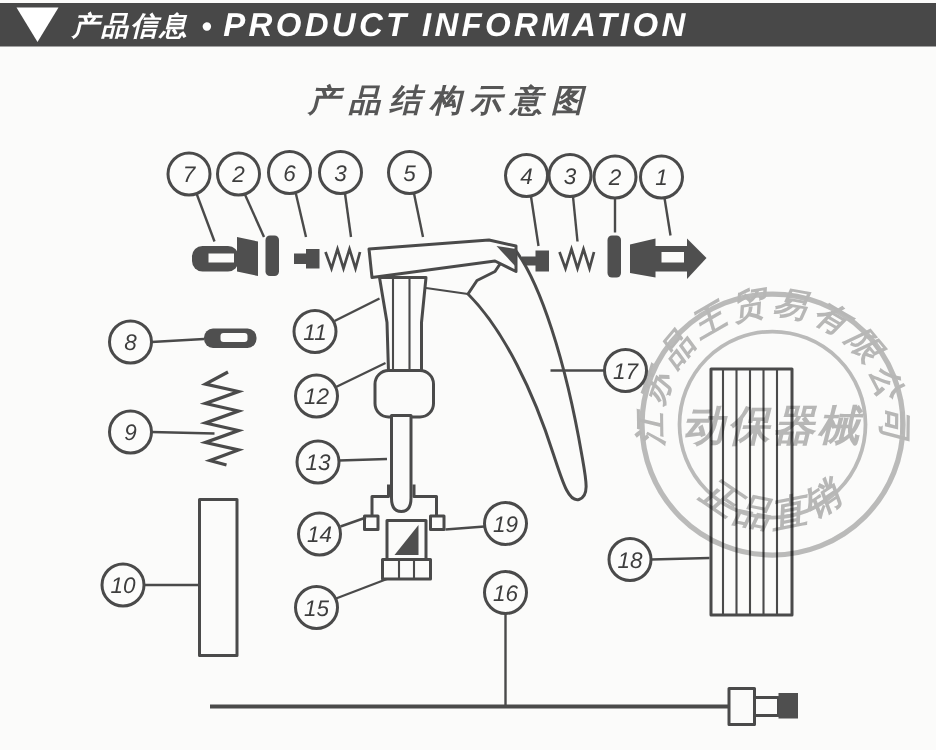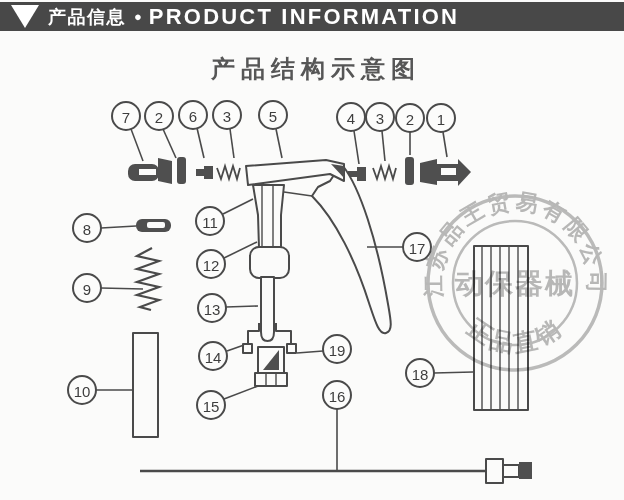--- a/index.html
+++ b/index.html
@@ -1,36 +1,36 @@
 <!DOCTYPE html>
 <html><head>
 <meta charset="utf-8">
 <style>
   html,body { margin:0; padding:0; background:#e8e8e8; }
   .page {
     position:relative; width:624px; height:500px; overflow:hidden;
-    background:#fbfbfa; font-family:"Liberation Sans", sans-serif;
+    background:#fbfbfa; font-family:"Liberation Sans", sans-serif;font-style:italic;
   }
   
   .header-bar {
     position:absolute; top:2px; left:0; width:624px; height:29px;
     display:flex; align-items:center; color:#ffffff;
   }
   .tri {
     width:0; height:0; margin-left:11px;
     border-left:14px solid transparent; border-right:14px solid transparent;
     border-top:23px solid #ffffff;
   }
   .hdr-zh { font-size:18px; font-weight:bold; margin-left:9px; letter-spacing:1.5px; white-space:nowrap; }
   .hdr-bullet { font-size:13px; margin:0 7px 0 8px; }
   .hdr-en { font-size:22px; font-weight:bold; letter-spacing:2.2px; white-space:nowrap; }
   
   .diagram-title {
-    position:absolute; top:53px; left:16px; width:600px; text-align:center;
-    font-size:24px; font-weight:bold; color:#565656; letter-spacing:6px;
+    position:absolute; top:53px; left:0; width:600px; text-align:center;
+    font-size:21px; font-weight:bold; color:#565656; letter-spacing:6px;
   }
   
   .outline { fill:#fbfbfa; stroke:#4a4a4a; stroke-width:2; stroke-linejoin:round; }
   .openln  { fill:none;    stroke:#4a4a4a; stroke-width:2; stroke-linejoin:round; }
   .thin    { fill:none;    stroke:#4a4a4a; stroke-width:1.4; }
   .dark    { fill:#4f4f4f; stroke:none; }
   .slot    { fill:#fbfbfa; stroke:none; }
   .spring  { fill:none; stroke:#4a4a4a; stroke-width:1.8; stroke-linejoin:miter; }
   .spring9 { fill:none; stroke:#4a4a4a; stroke-width:2.2; stroke-linejoin:miter; }
   .leader  { stroke:#4a4a4a; stroke-width:1.6; }

